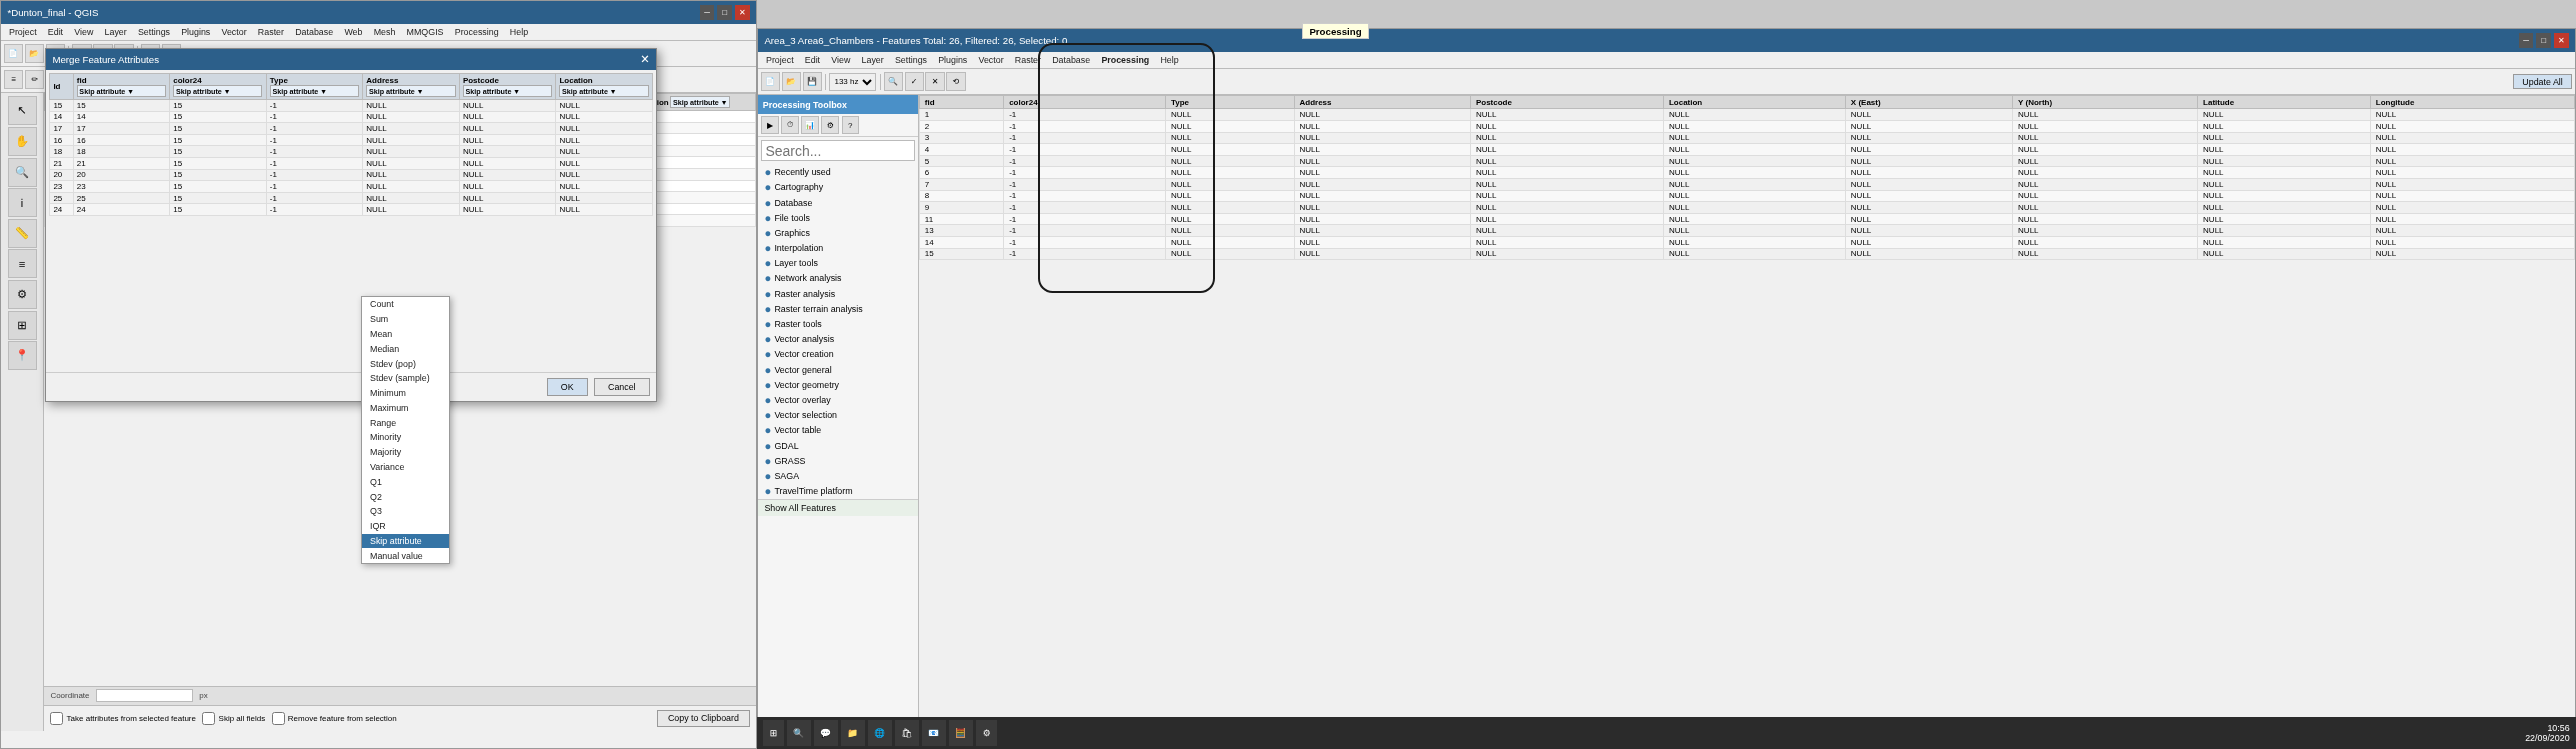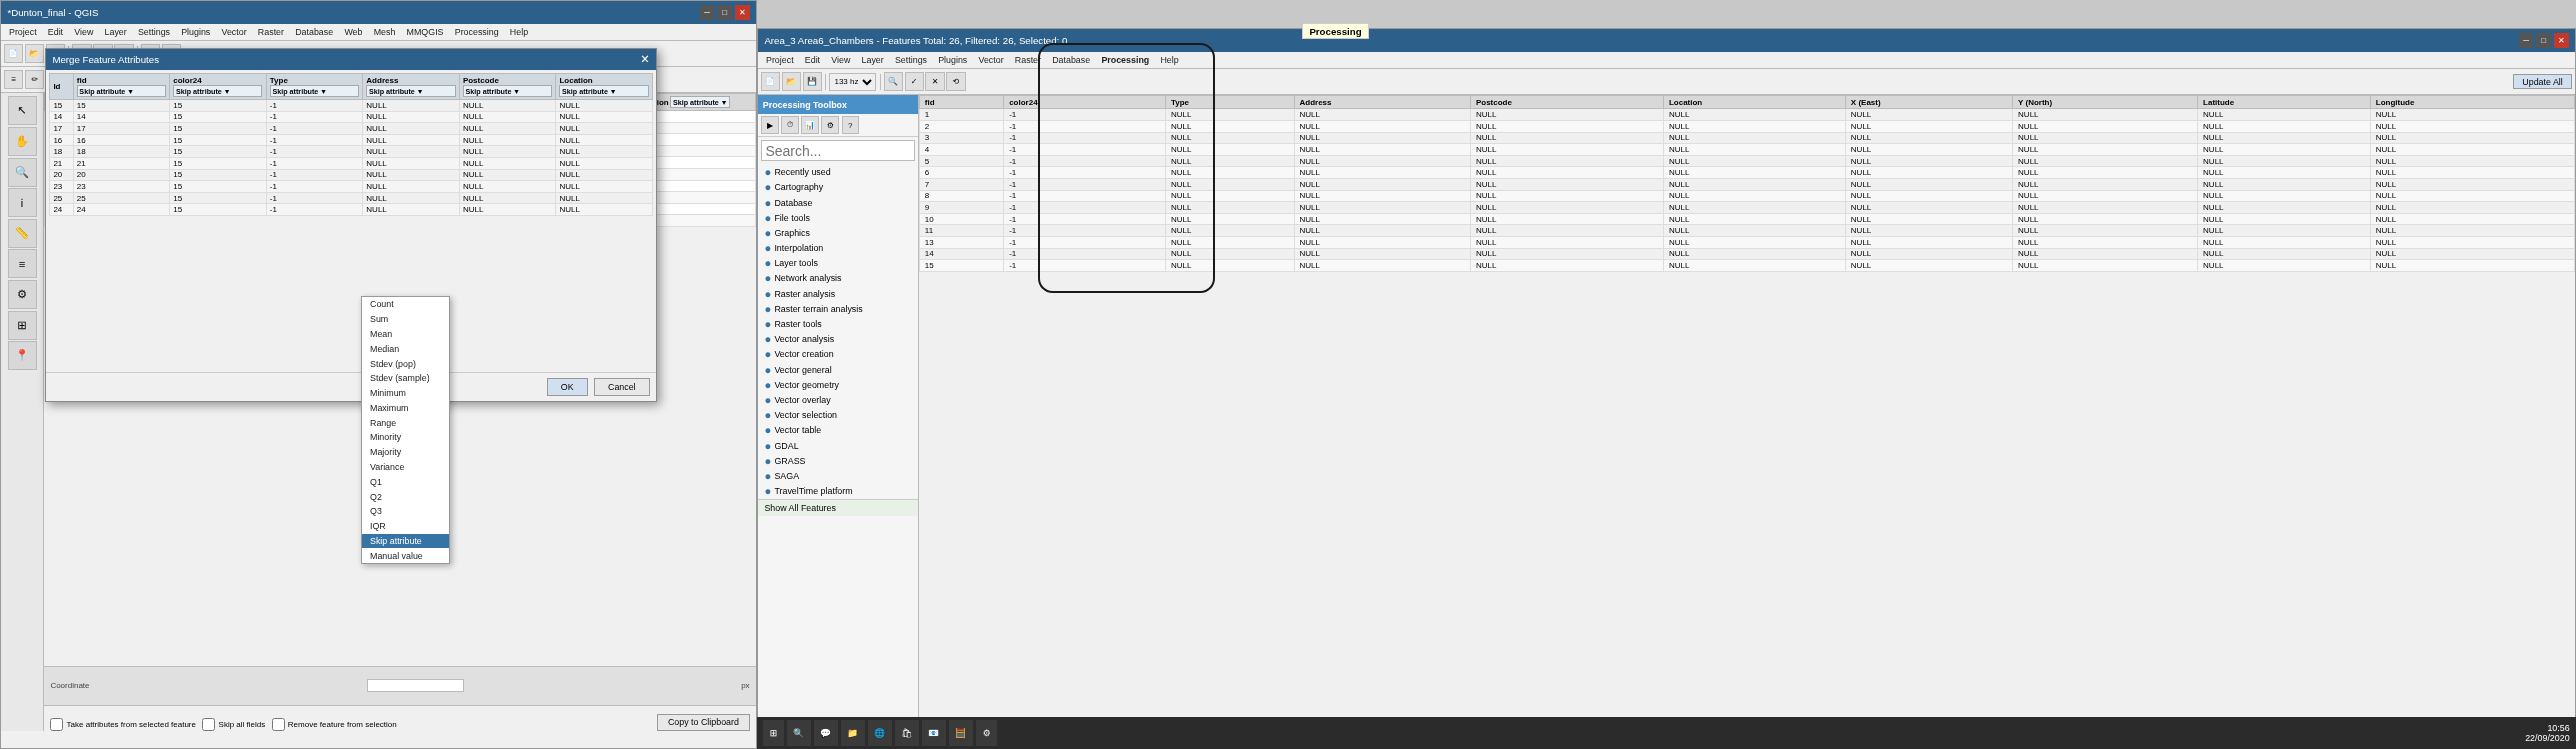--- a/index.html
+++ b/index.html
@@ -139,37 +139,36 @@
       border: 0.8px solid #aaa;
       font-size: 7.2px;
       padding: 0.8px 1.6px;
       cursor: pointer;
       display: flex;
       align-items: center;
       gap: 1.6px;
     }
 
     .bottom-bar {
-      height: 39px;
+      height: 19px;
       background: #e0e0e0;
       border-top: 0.8px solid #bbb;
       display: flex;
       align-items: center;
       padding: 0 6.4px;
       gap: 6.4px;
-      justify-content: space-between;
     }
     .coord-label { font-size: 8px; color: #444; }
 
     .action-bar {
       height: 26px;
       background: #f0f0f0;
       border-top: 0.8px solid #bbb;
       display: flex;
-      align-items: flex-end;
+      align-items: center;
       padding: 0 6.4px;
       gap: 6.4px;
     }
     .action-checkbox { display: flex; align-items: center; gap: 3.2px; font-size: 8px; }
     .copy-clipboard-btn {
       background: #e8e8e8;
       border: 0.8px solid #999;
       padding: 2.4px 9.7px;
       font-size: 8.9px;
       cursor: pointer;
@@ -1109,32 +1108,20 @@
                 <td>NULL</td>
                 <td>NULL</td>
                 <td>NULL</td>
                 <td>NULL</td>
                 <td>NULL</td>
                 <td>NULL</td>
                 <td>NULL</td>
                 <td>NULL</td>
               </tr>
               <tr>
-                <td>10</td>
-                <td>-1</td>
-                <td>NULL</td>
-                <td>NULL</td>
-                <td>NULL</td>
-                <td>NULL</td>
-                <td>NULL</td>
-                <td>NULL</td>
-                <td>NULL</td>
-                <td>NULL</td>
-              </tr>
-              <tr>
                 <td>11</td>
                 <td>-1</td>
                 <td>NULL</td>
                 <td>NULL</td>
                 <td>NULL</td>
                 <td>NULL</td>
                 <td>NULL</td>
                 <td>NULL</td>
                 <td>NULL</td>
                 <td>NULL</td>

